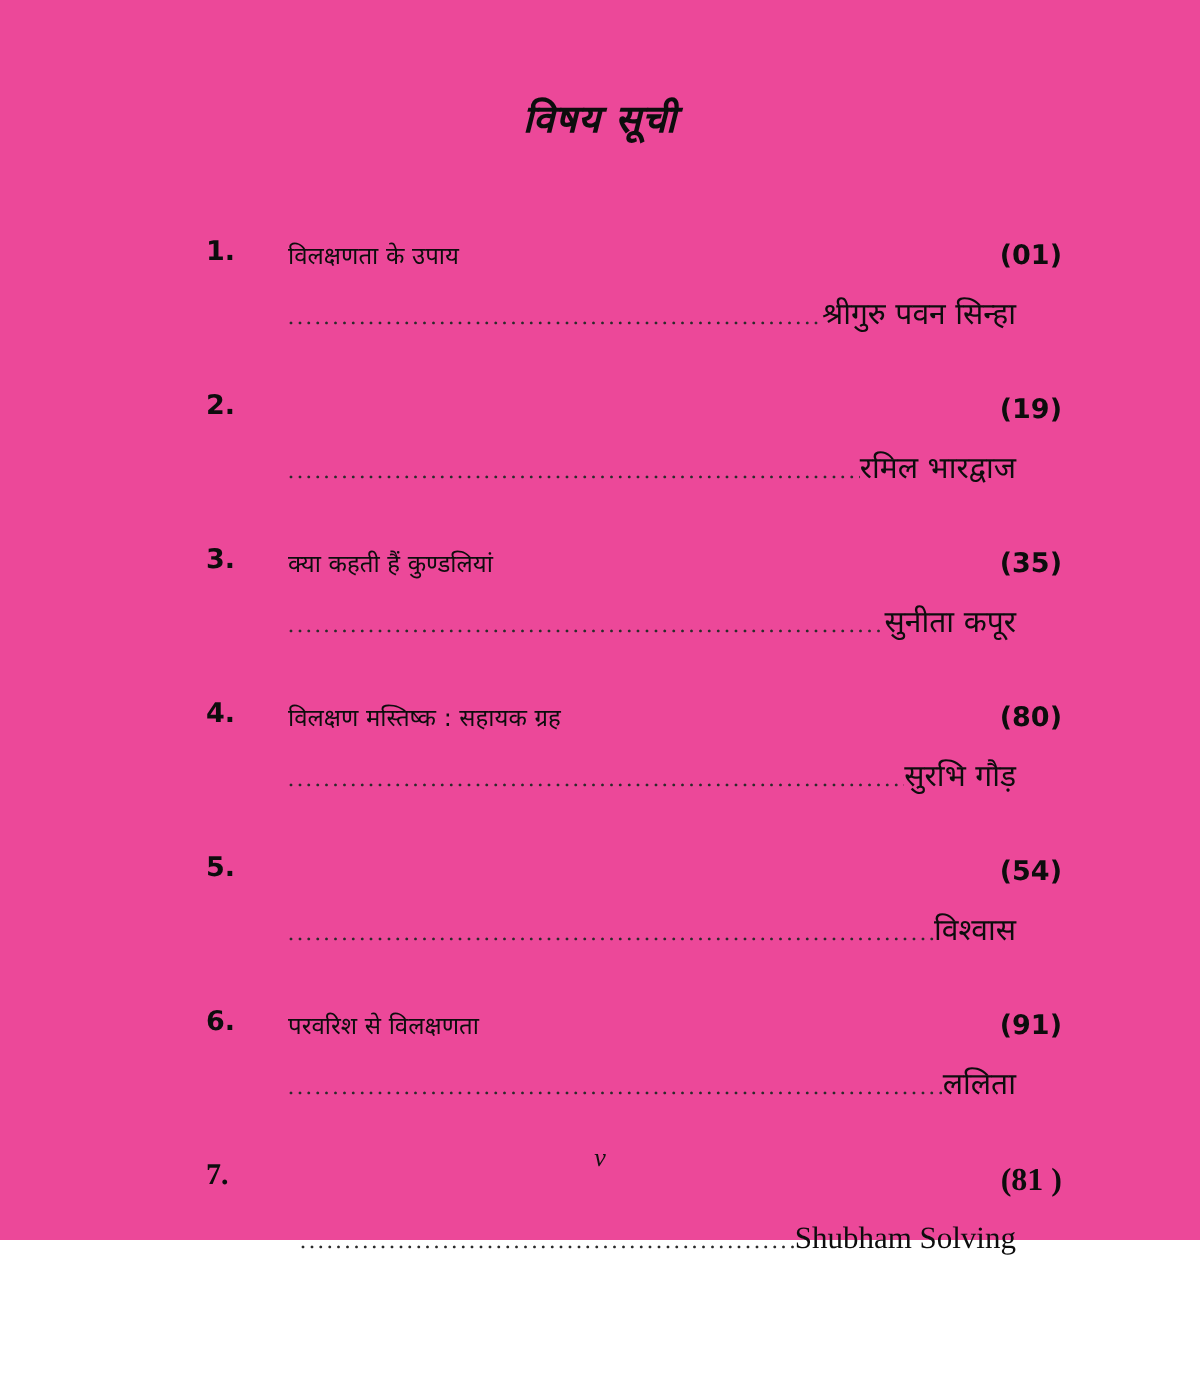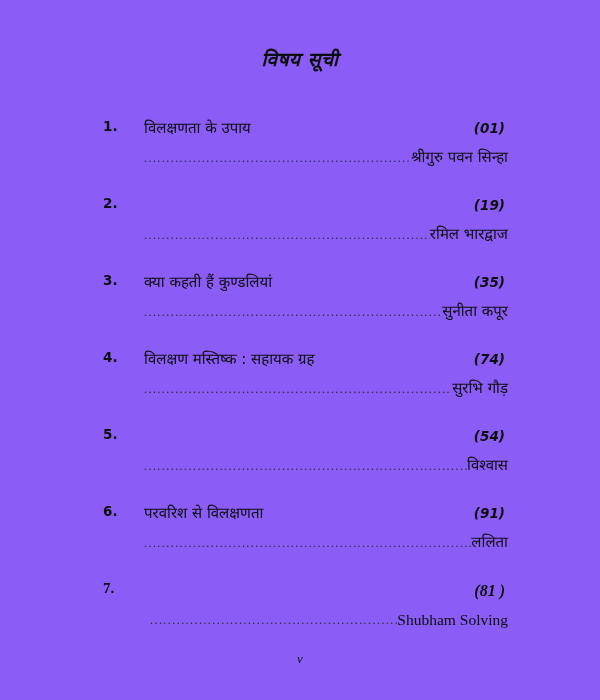--- a/index.html
+++ b/index.html
@@ -13,22 +13,22 @@
     height: 700px;
     overflow: hidden;
     font-family: "Liberation Serif", "DejaVu Serif", serif;
     color: #111111;
     -webkit-font-smoothing: antialiased;
   }
 
   .page {
     position: relative;
     width: 600px;
-    height: 700px;
-    background: #8b5cf6;
+    height: 620px;
+    background: #ec4899;
     box-sizing: border-box;
   }
 
   
   .toc-title {
     position: absolute;
     top: 46px;
     left: 0;
     width: 600px;
     text-align: center;
@@ -75,38 +75,37 @@
     text-align: left;
     font-family: "DejaVu Sans", "Liberation Sans", sans-serif;
     font-size: 13.5px;
     font-weight: bold;
     color: #0d0d0d;
   }
 
   .entry-title {
     padding-left: 41px;
     font-family: "DejaVu Sans", "Liberation Sans", sans-serif;
-    font-size: 15px;
+    font-size: 12px;
     font-weight: normal;
     line-height: 21px;
     color: #0d0d0d;
     white-space: nowrap;
   }
 
   .entry-page {
     position: absolute;
-    right: 95px;
+    right: 69px;
     top: 0;
     font-family: "DejaVu Sans", "Liberation Sans", sans-serif;
     font-size: 13.5px;
     font-weight: bold;
     line-height: 21px;
     color: #0d0d0d;
     white-space: nowrap;
-    font-style: italic;
   }
 
   
   .entry-author-row {
     position: relative;
     display: flex;
     align-items: flex-end;
     margin-top: 6px;
     padding-left: 144px;
     padding-right: 92px;
@@ -214,21 +213,21 @@
       <div class="entry-author-row">
         <span class="dot-leader">...................................................................................................</span>
         <span class="entry-author">सुनीता कपूर</span>
       </div>
     </div>
 
     <div class="toc-entry">
       <div class="entry-head">
         <span class="entry-num">4.</span>
         <span class="entry-title">विलक्षण मस्तिष्क : सहायक ग्रह</span>
-        <span class="entry-page">(74)</span>
+        <span class="entry-page">(80)</span>
       </div>
       <div class="entry-author-row">
         <span class="dot-leader">...................................................................................................</span>
         <span class="entry-author">सुरभि गौड़</span>
       </div>
     </div>
 
     <div class="toc-entry">
       <div class="entry-head">
         <span class="entry-num">5.</span>

